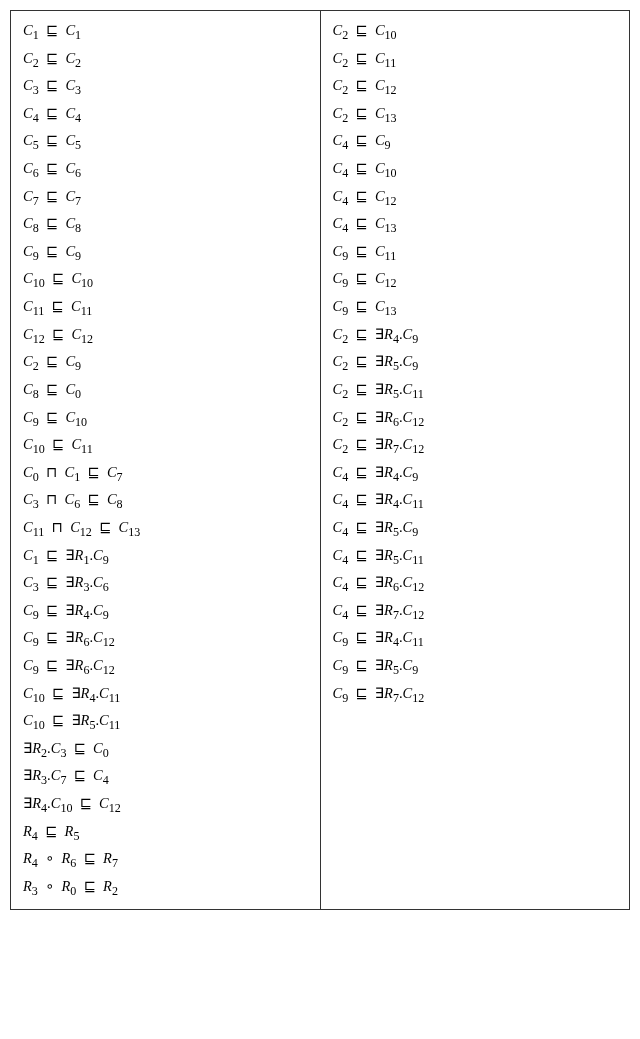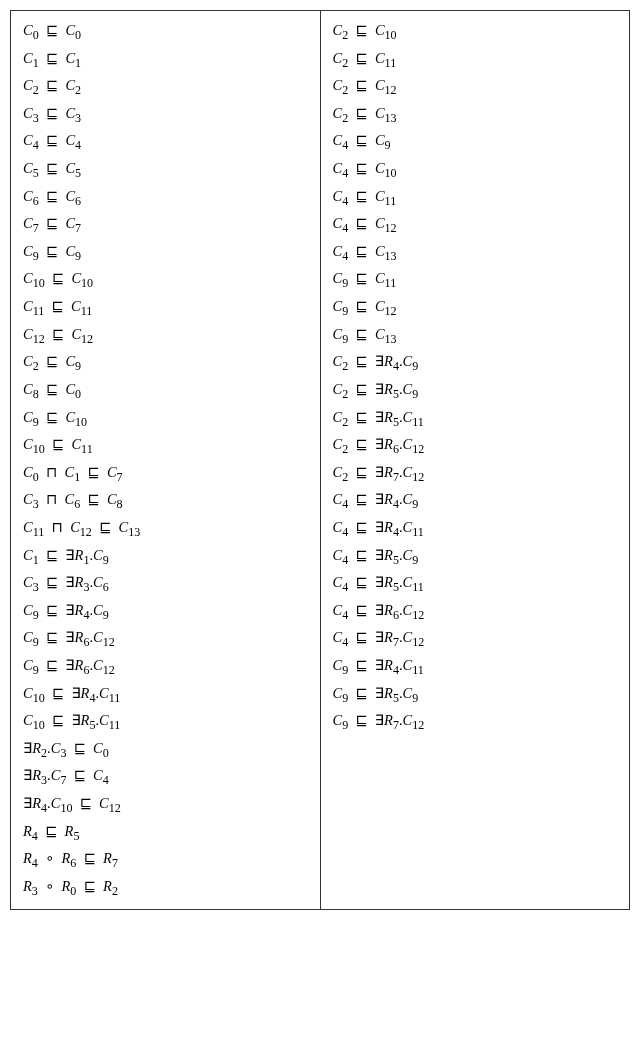--- a/index.html
+++ b/index.html
@@ -50,28 +50,28 @@
     .mi {
       font-style: italic;
     }
   </style>
 </head>
 <body>
 
 <div class="outer-border">
   <div class="table-content">
     <div class="col col-left" id="left-col">
-        <div class="row-item"><span class="mi"><span class="mi">C</span></span><sub>0</sub> &nbsp;⊑&nbsp; <span class="mi"><span class="mi">C</span></span><sub>0</sub></div>
         <div class="row-item"><span class="mi"><span class="mi">C</span></span><sub>1</sub> &nbsp;⊑&nbsp; <span class="mi"><span class="mi">C</span></span><sub>1</sub></div>
         <div class="row-item"><span class="mi"><span class="mi">C</span></span><sub>2</sub> &nbsp;⊑&nbsp; <span class="mi"><span class="mi">C</span></span><sub>2</sub></div>
         <div class="row-item"><span class="mi"><span class="mi">C</span></span><sub>3</sub> &nbsp;⊑&nbsp; <span class="mi"><span class="mi">C</span></span><sub>3</sub></div>
         <div class="row-item"><span class="mi"><span class="mi">C</span></span><sub>4</sub> &nbsp;⊑&nbsp; <span class="mi"><span class="mi">C</span></span><sub>4</sub></div>
         <div class="row-item"><span class="mi"><span class="mi">C</span></span><sub>5</sub> &nbsp;⊑&nbsp; <span class="mi"><span class="mi">C</span></span><sub>5</sub></div>
         <div class="row-item"><span class="mi"><span class="mi">C</span></span><sub>6</sub> &nbsp;⊑&nbsp; <span class="mi"><span class="mi">C</span></span><sub>6</sub></div>
         <div class="row-item"><span class="mi"><span class="mi">C</span></span><sub>7</sub> &nbsp;⊑&nbsp; <span class="mi"><span class="mi">C</span></span><sub>7</sub></div>
+        <div class="row-item"><span class="mi"><span class="mi">C</span></span><sub>8</sub> &nbsp;⊑&nbsp; <span class="mi"><span class="mi">C</span></span><sub>8</sub></div>
         <div class="row-item"><span class="mi"><span class="mi">C</span></span><sub>9</sub> &nbsp;⊑&nbsp; <span class="mi"><span class="mi">C</span></span><sub>9</sub></div>
         <div class="row-item"><span class="mi"><span class="mi">C</span></span><sub>10</sub> &nbsp;⊑&nbsp; <span class="mi"><span class="mi">C</span></span><sub>10</sub></div>
         <div class="row-item"><span class="mi"><span class="mi">C</span></span><sub>11</sub> &nbsp;⊑&nbsp; <span class="mi"><span class="mi">C</span></span><sub>11</sub></div>
         <div class="row-item"><span class="mi"><span class="mi">C</span></span><sub>12</sub> &nbsp;⊑&nbsp; <span class="mi"><span class="mi">C</span></span><sub>12</sub></div>
         <div class="row-item"><span class="mi"><span class="mi">C</span></span><sub>2</sub> &nbsp;⊑&nbsp; <span class="mi"><span class="mi">C</span></span><sub>9</sub></div>
         <div class="row-item"><span class="mi"><span class="mi">C</span></span><sub>8</sub> &nbsp;⊑&nbsp; <span class="mi"><span class="mi">C</span></span><sub>0</sub></div>
         <div class="row-item"><span class="mi"><span class="mi">C</span></span><sub>9</sub> &nbsp;⊑&nbsp; <span class="mi"><span class="mi">C</span></span><sub>10</sub></div>
         <div class="row-item"><span class="mi"><span class="mi">C</span></span><sub>10</sub> &nbsp;⊑&nbsp; <span class="mi"><span class="mi">C</span></span><sub>11</sub></div>
         <div class="row-item"><span class="mi"><span class="mi">C</span></span><sub>0</sub> &nbsp;⊓&nbsp; <span class="mi"><span class="mi">C</span></span><sub>1</sub> &nbsp;⊑&nbsp; <span class="mi"><span class="mi">C</span></span><sub>7</sub></div>
         <div class="row-item"><span class="mi"><span class="mi">C</span></span><sub>3</sub> &nbsp;⊓&nbsp; <span class="mi"><span class="mi">C</span></span><sub>6</sub> &nbsp;⊑&nbsp; <span class="mi"><span class="mi">C</span></span><sub>8</sub></div>
@@ -90,21 +90,20 @@
         <div class="row-item"><span class="mi"><span class="mi">R</span></span><sub>4</sub> &nbsp;∘&nbsp; <span class="mi"><span class="mi">R</span></span><sub>6</sub> &nbsp;⊑&nbsp; <span class="mi"><span class="mi">R</span></span><sub>7</sub></div>
         <div class="row-item"><span class="mi"><span class="mi">R</span></span><sub>3</sub> &nbsp;∘&nbsp; <span class="mi"><span class="mi">R</span></span><sub>0</sub> &nbsp;⊑&nbsp; <span class="mi"><span class="mi">R</span></span><sub>2</sub></div>
       </div>
     <div class="col col-right" id="right-col">
         <div class="row-item"><span class="mi"><span class="mi">C</span></span><sub>2</sub> &nbsp;⊑&nbsp; <span class="mi"><span class="mi">C</span></span><sub>10</sub></div>
         <div class="row-item"><span class="mi"><span class="mi">C</span></span><sub>2</sub> &nbsp;⊑&nbsp; <span class="mi"><span class="mi">C</span></span><sub>11</sub></div>
         <div class="row-item"><span class="mi"><span class="mi">C</span></span><sub>2</sub> &nbsp;⊑&nbsp; <span class="mi"><span class="mi">C</span></span><sub>12</sub></div>
         <div class="row-item"><span class="mi"><span class="mi">C</span></span><sub>2</sub> &nbsp;⊑&nbsp; <span class="mi"><span class="mi">C</span></span><sub>13</sub></div>
         <div class="row-item"><span class="mi"><span class="mi">C</span></span><sub>4</sub> &nbsp;⊑&nbsp; <span class="mi"><span class="mi">C</span></span><sub>9</sub></div>
         <div class="row-item"><span class="mi"><span class="mi">C</span></span><sub>4</sub> &nbsp;⊑&nbsp; <span class="mi"><span class="mi">C</span></span><sub>10</sub></div>
-        <div class="row-item"><span class="mi"><span class="mi">C</span></span><sub>4</sub> &nbsp;⊑&nbsp; <span class="mi"><span class="mi">C</span></span><sub>11</sub></div>
         <div class="row-item"><span class="mi"><span class="mi">C</span></span><sub>4</sub> &nbsp;⊑&nbsp; <span class="mi"><span class="mi">C</span></span><sub>12</sub></div>
         <div class="row-item"><span class="mi"><span class="mi">C</span></span><sub>4</sub> &nbsp;⊑&nbsp; <span class="mi"><span class="mi">C</span></span><sub>13</sub></div>
         <div class="row-item"><span class="mi"><span class="mi">C</span></span><sub>9</sub> &nbsp;⊑&nbsp; <span class="mi"><span class="mi">C</span></span><sub>11</sub></div>
         <div class="row-item"><span class="mi"><span class="mi">C</span></span><sub>9</sub> &nbsp;⊑&nbsp; <span class="mi"><span class="mi">C</span></span><sub>12</sub></div>
         <div class="row-item"><span class="mi"><span class="mi">C</span></span><sub>9</sub> &nbsp;⊑&nbsp; <span class="mi"><span class="mi">C</span></span><sub>13</sub></div>
         <div class="row-item"><span class="mi"><span class="mi">C</span></span><sub>2</sub> &nbsp;⊑&nbsp; ∃<span class="mi"><span class="mi">R</span></span><sub>4</sub>.<span class="mi"><span class="mi">C</span></span><sub>9</sub></div>
         <div class="row-item"><span class="mi"><span class="mi">C</span></span><sub>2</sub> &nbsp;⊑&nbsp; ∃<span class="mi"><span class="mi">R</span></span><sub>5</sub>.<span class="mi"><span class="mi">C</span></span><sub>9</sub></div>
         <div class="row-item"><span class="mi"><span class="mi">C</span></span><sub>2</sub> &nbsp;⊑&nbsp; ∃<span class="mi"><span class="mi">R</span></span><sub>5</sub>.<span class="mi"><span class="mi">C</span></span><sub>11</sub></div>
         <div class="row-item"><span class="mi"><span class="mi">C</span></span><sub>2</sub> &nbsp;⊑&nbsp; ∃<span class="mi"><span class="mi">R</span></span><sub>6</sub>.<span class="mi"><span class="mi">C</span></span><sub>12</sub></div>
         <div class="row-item"><span class="mi"><span class="mi">C</span></span><sub>2</sub> &nbsp;⊑&nbsp; ∃<span class="mi"><span class="mi">R</span></span><sub>7</sub>.<span class="mi"><span class="mi">C</span></span><sub>12</sub></div>

